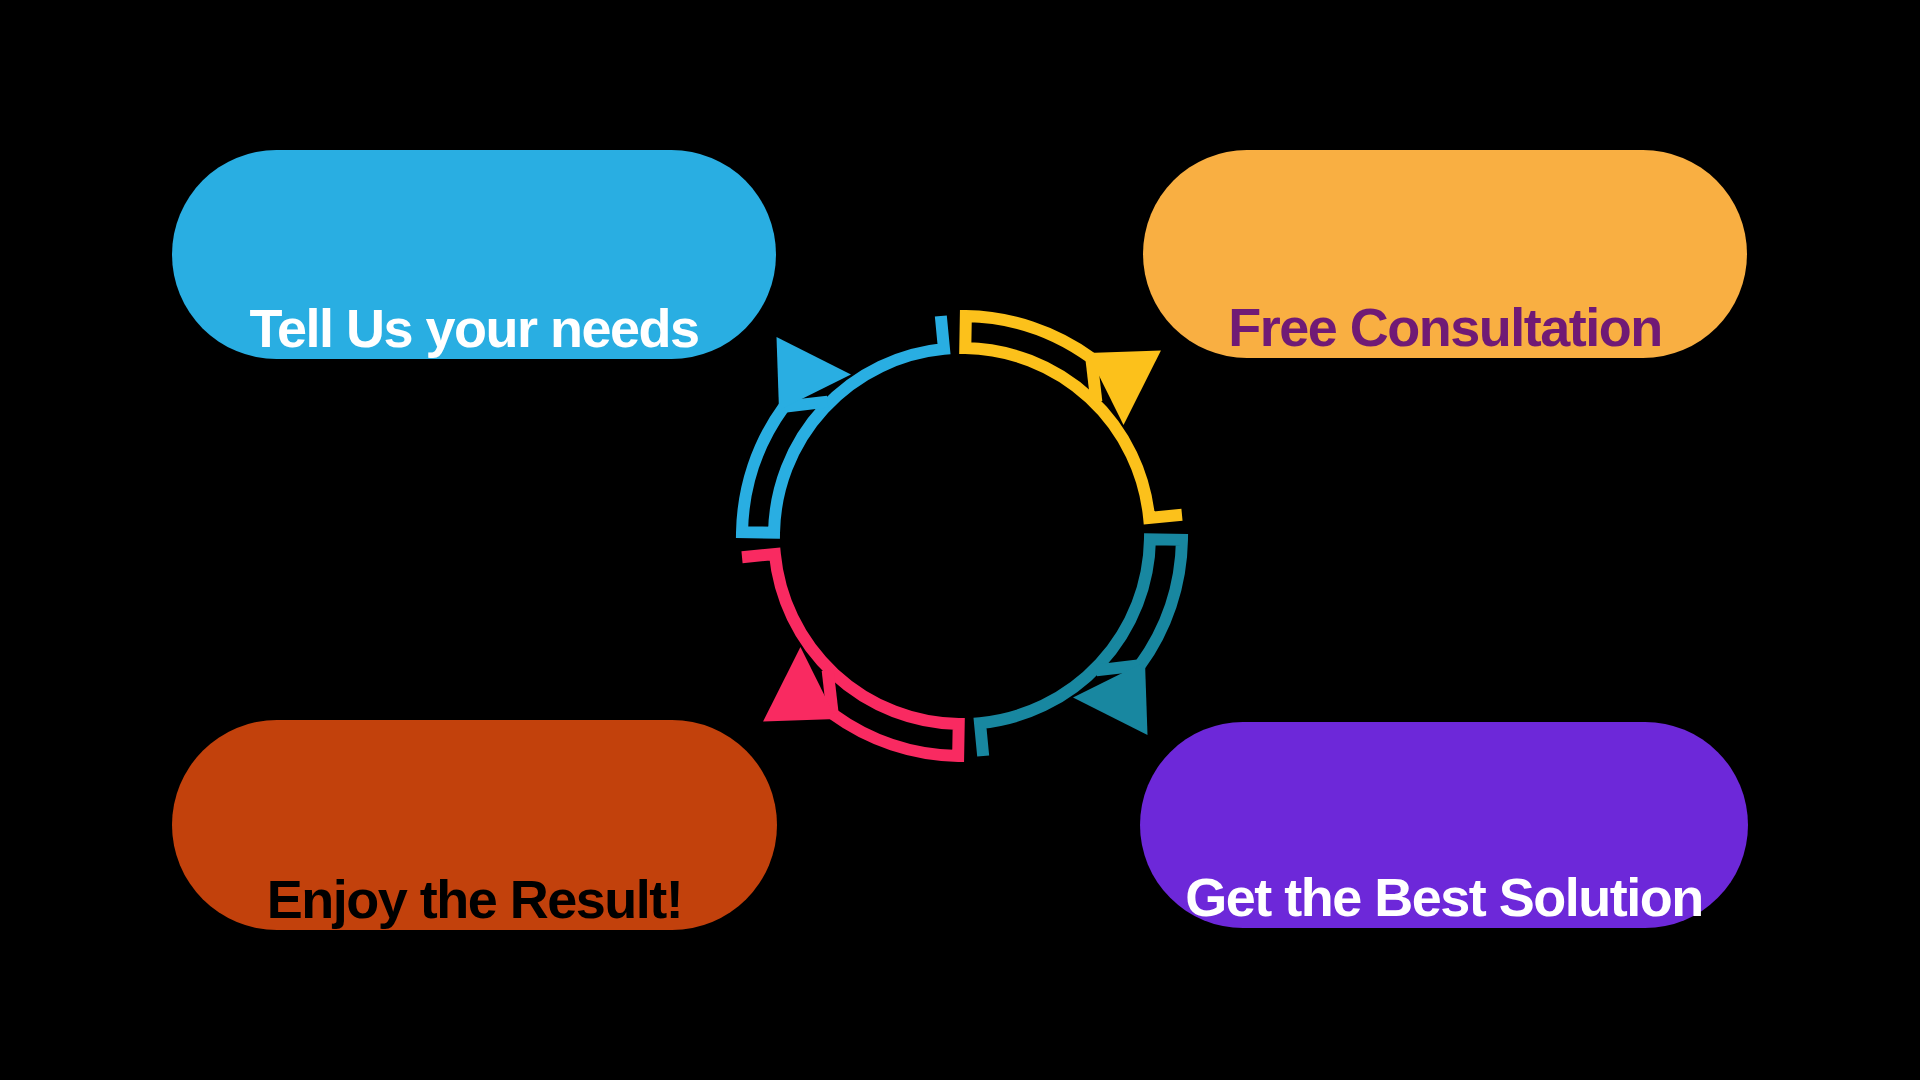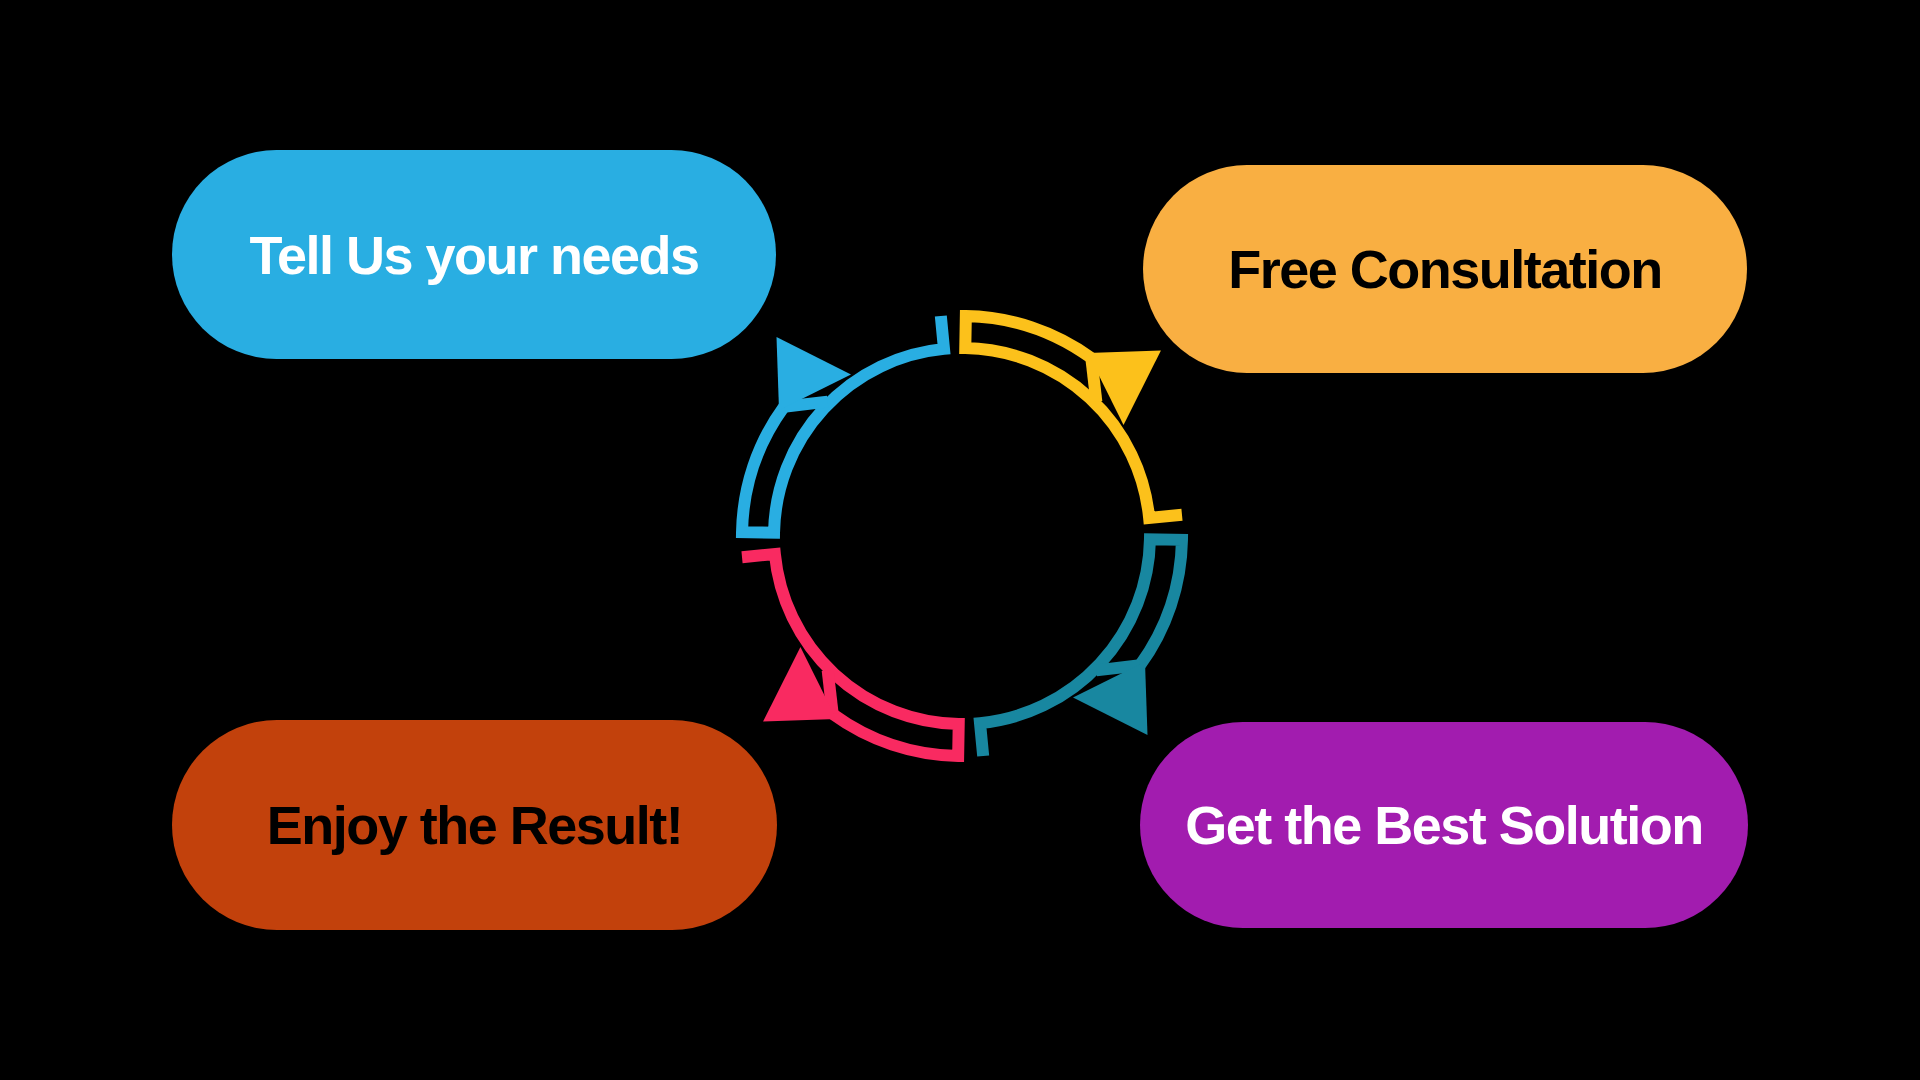--- a/index.html
+++ b/index.html
@@ -12,21 +12,21 @@
     width: 1920px;
     height: 1080px;
     background: #000000;
     overflow: hidden;
     font-family: "Liberation Sans", "DejaVu Sans", sans-serif;
   }
   .pill {
     position: absolute;
     border-radius: 110px;
     display: flex;
-    align-items: center;
+    align-items: flex-end;
     justify-content: center;
     font-weight: bold;
     font-size: 54px;
     letter-spacing: -1.5px;
     white-space: nowrap;
   }
   .pill-top-left     { left: 172px;  top: 150px; width: 604px; height: 209px; }
   .pill-top-right    { left: 1143px; top: 150px; width: 604px; height: 208px; }
   .pill-bottom-left  { left: 172px;  top: 720px; width: 605px; height: 210px; }
   .pill-bottom-right { left: 1140px; top: 722px; width: 608px; height: 206px; }
@@ -51,25 +51,25 @@
 </style>
 </head>
 <body>
 
 <div class="stage" style="background: rgb(0, 0, 0);">
 
   <div class="pill pill-top-left" style="background: rgb(41, 174, 226); color: rgb(255, 255, 255);">
     <span>Tell Us your needs</span>
   </div>
 
-  <div class="pill pill-top-right" style="background: rgb(249, 175, 66); color: #000000; margin-top: 15px;">
+  <div class="pill pill-top-right" style="background: rgb(249, 175, 66); color: #701a75;">
     <span>Free Consultation</span>
   </div>
 
-  <div class="pill pill-bottom-right" style="background: #a21caf; color: rgb(255, 255, 255);">
+  <div class="pill pill-bottom-right" style="background: #6d28d9; color: rgb(255, 255, 255);">
     <span>Get the Best Solution</span>
   </div>
 
   <div class="pill pill-bottom-left" style="background: #c2410c; color: rgb(0, 0, 0);">
     <span>Enjoy the Result!</span>
   </div>
 
   <svg class="cycle-svg" viewBox="-300 -300 600 600" aria-hidden="true">
 
     <g transform="rotate(-90)" style="--c: #29AEE2;">

